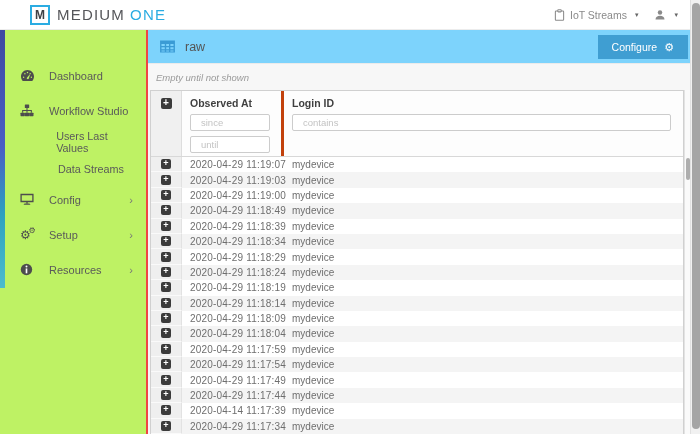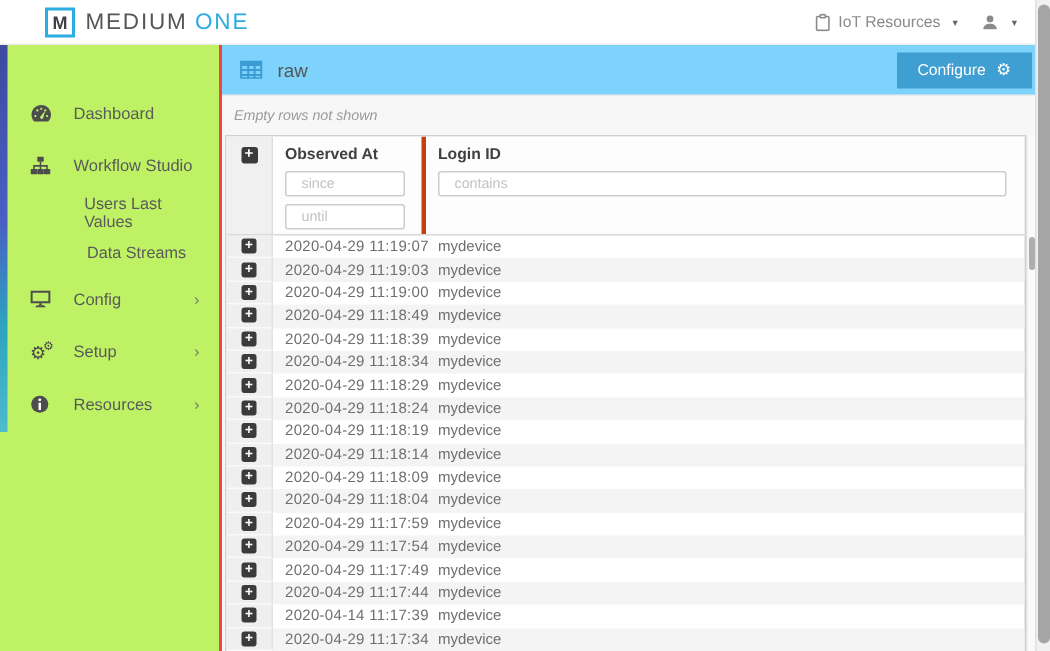--- a/index.html
+++ b/index.html
@@ -95,21 +95,21 @@
     </span>
   </div>
   <div class="header-right">
     <div class="hr-group">
       <span class="icon">
           <svg width="11" height="12" viewBox="0 0 14 16" fill="none" stroke="currentColor" stroke-width="1.4">
             <rect x="1.5" y="2.7" width="11" height="12.3" rx="1"></rect>
             <rect x="4.7" y="1" width="4.6" height="2.8" rx="0.8" fill="#fff"></rect>
           </svg>
         </span>
-      <span>IoT Resources</span>
+      <span>IoT Streams</span>
       <span class="caret">▾</span>
     </div>
     <div class="hr-group">
       <span class="icon">
           <svg width="12" height="12" viewBox="0 0 16 16" fill="currentColor">
             <circle cx="8" cy="4.8" r="3"></circle>
             <path d="M2 14c0-3.3 2.7-5 6-5s6 1.7 6 5z"></path>
           </svg>
         </span>
       <span class="caret">▾</span>
@@ -202,21 +202,21 @@
             <path d="M0 .5h16v13H0zM1.5 4.3h3.6v2.1H1.5zm5.1 0h3v2.1h-3zm4.5 0h3.4v2.1h-3.4zM1.5 7.9h3.6V10H1.5zm5.1 0h3V10h-3zm4.5 0h3.4V10h-3.4zM1.5 11.4h3.6v1h-3.6zm5.1 0h3v1h-3zm4.5 0h3.4v1h-3.4z"></path>
           </svg>
         </span>
       <span class="page-title">raw</span>
       <button class="configure-btn">
         <span>Configure</span>
         <span class="gear">⚙</span>
       </button>
     </div>
 
-    <div class="note">Empty rows not shown</div>
+    <div class="note">Empty until not shown</div>
 
     <div class="table">
       <div class="thead">
         <div class="col-expand">
           <span class="plus-sq">+</span>
         </div>
         <div class="col-obs">
           <div class="th-label">Observed At</div>
           <input class="filter-input" type="text" placeholder="since" style="">
           <input class="filter-input" type="text" placeholder="until" style="">

